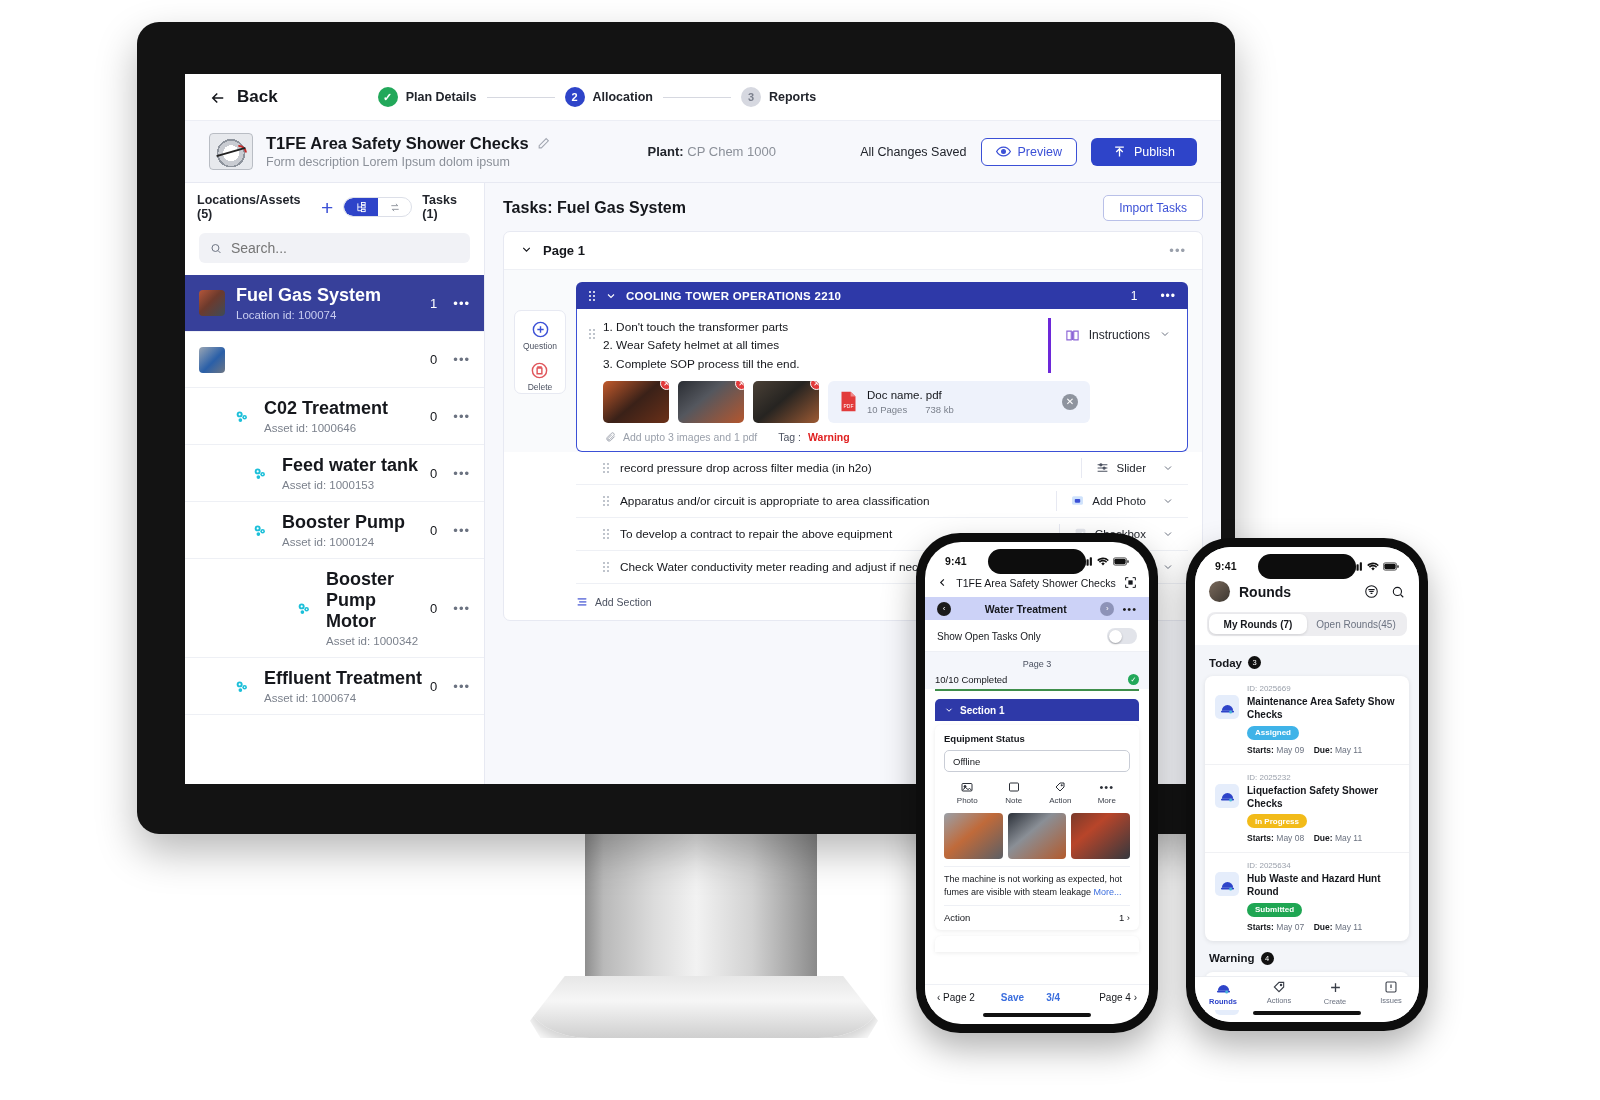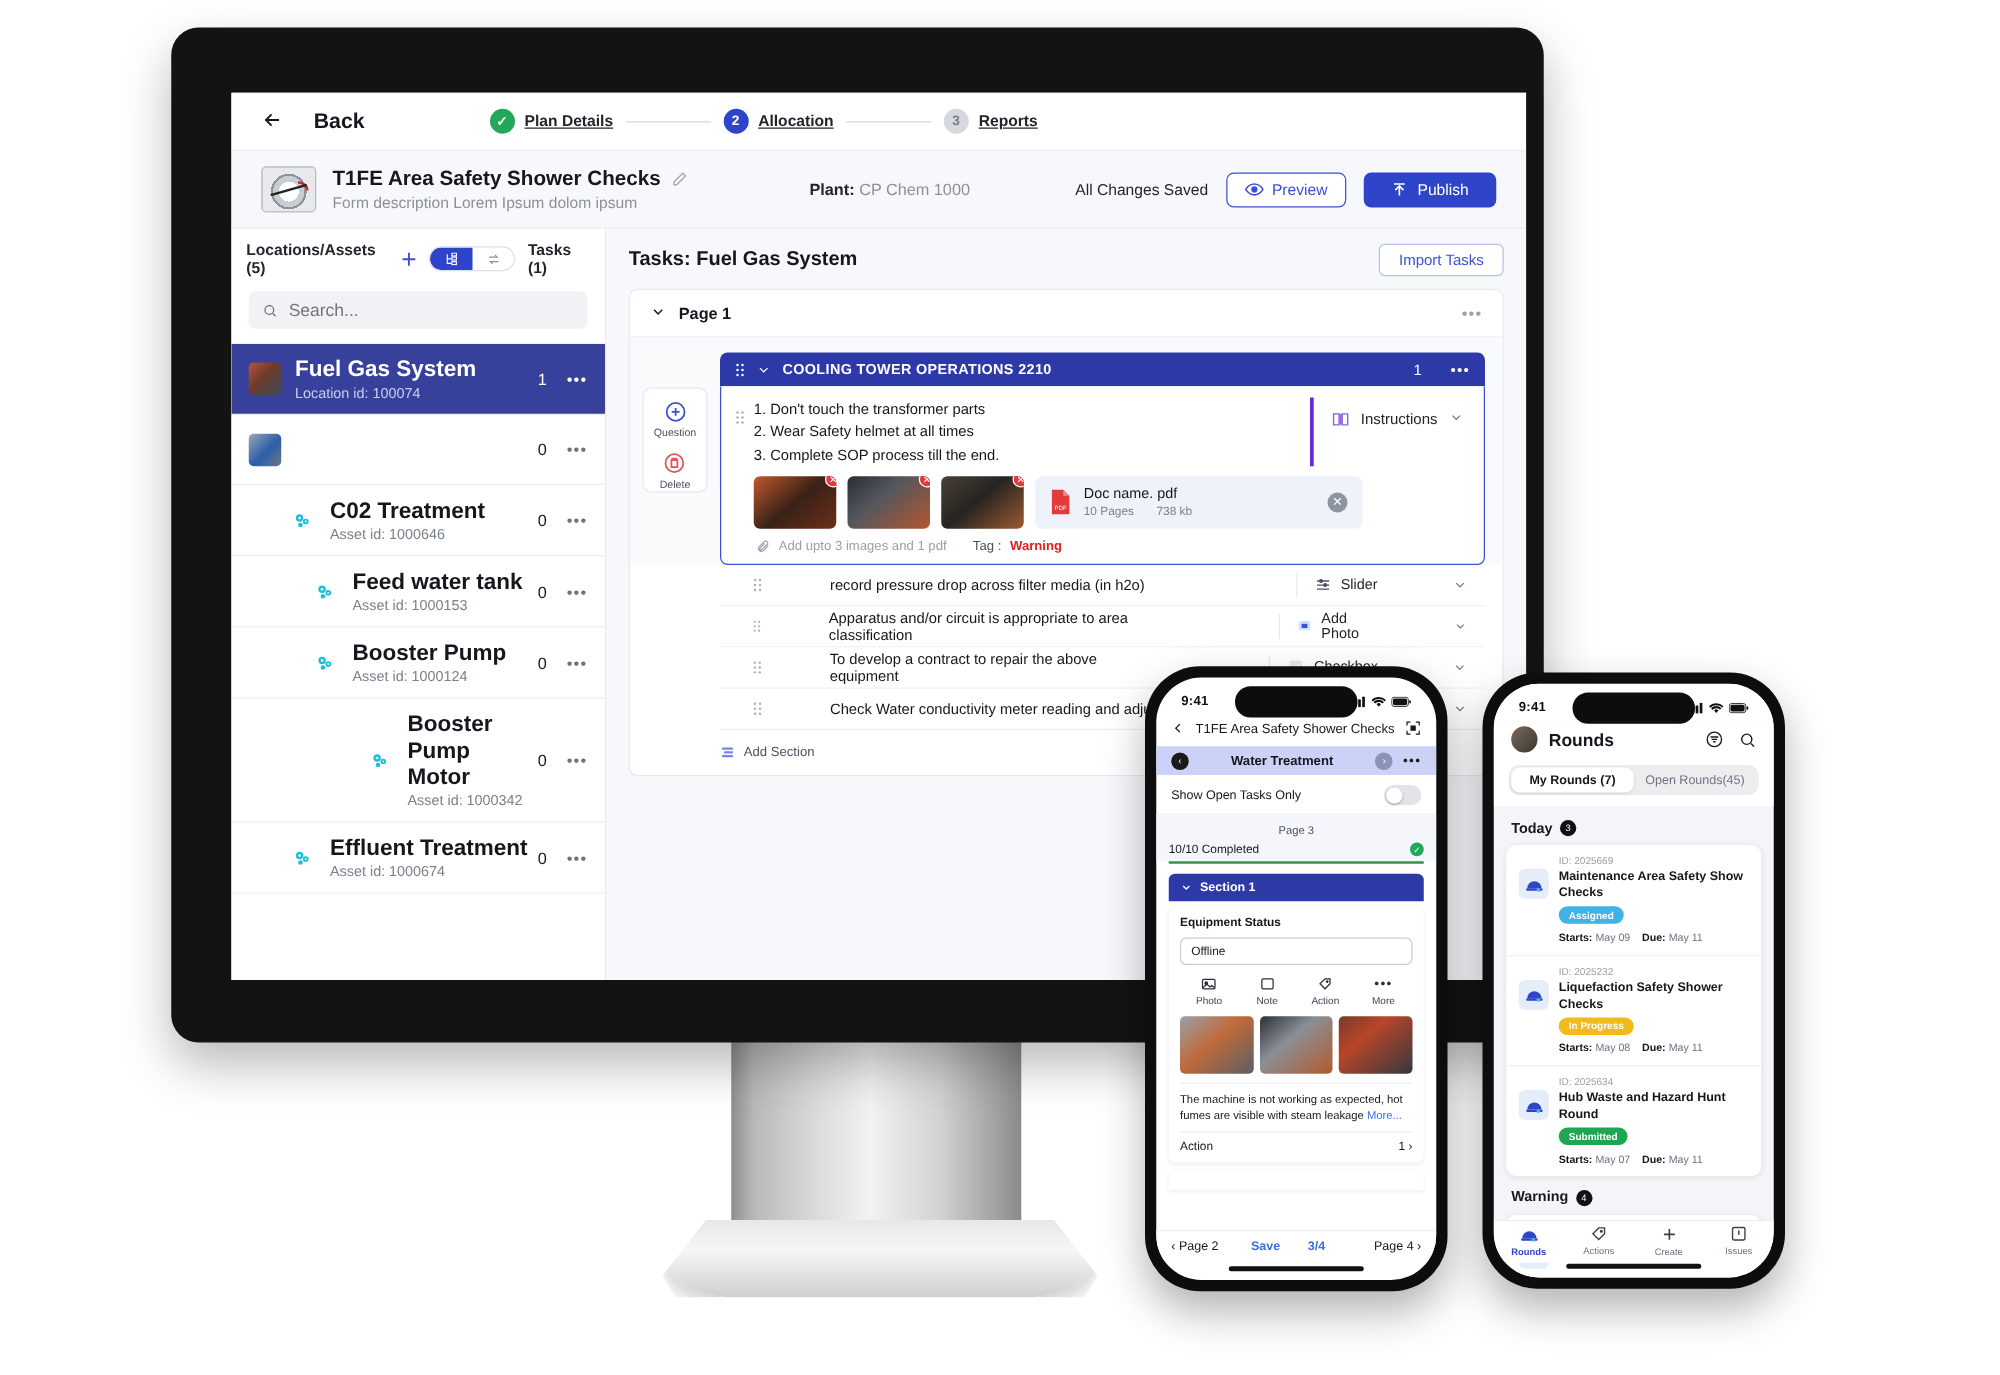--- a/index.html
+++ b/index.html
@@ -36,35 +36,35 @@
     box-shadow: 0 8px 14px rgba(0,0,0,.18);
   }
 
   
   .app { width: 1036px; height: 710px; background: #f7f8fc; display: flex; flex-direction: column; }
 
   .topbar {
     height: 47px; background: #fff; display: flex; align-items: center;
     padding: 0 24px; border-bottom: 1px solid #eceef5; flex: 0 0 47px;
   }
-  .back { display: flex; align-items: flex-start; gap: 24px; cursor: pointer; }
+  .back { display: flex; align-items: flex-end; gap: 10px; cursor: pointer; }
   .back-arrow { width: 18px; height: 18px; }
   .back-label { font-size: 17px; font-weight: 700; color: #15171c; }
 
   .stepper { display: flex; align-items: center; margin-left: 100px; }
   .step { display: flex; align-items: center; gap: 8px; }
   .step-dot {
     width: 20px; height: 20px; border-radius: 50%; display: flex;
     align-items: center; justify-content: center; font-size: 11px;
     font-weight: 700; color: #fff;
   }
   .step-dot.done { background: #22a85a; }
   .step-dot.active { background: #2e44c9; }
   .step-dot.idle { background: #d6d8e0; color: #7a7f8c; }
-  .step-label { font-size: 12.5px; font-weight: 700; color: #22252c; text-decoration: underline; }
+  .step-label { font-size: 12.5px; font-weight: 700; color: #22252c; }
   .step-line { width: 68px; height: 1px; background: #d6d8e0; margin: 0 10px; }
 
   .formbar {
     height: 62px; background: #f7f8fc; display: flex; align-items: center;
     padding: 0 24px; border-bottom: 1px solid #e7e9f2; flex: 0 0 62px;
   }
   .form-thumb {
     width: 44px; height: 37px; border-radius: 4px; flex: 0 0 44px;
     background:
       radial-gradient(circle at 50% 55%, #fff 0 28%, #c9ccd2 28% 44%, #8d939c 44% 50%, #e7e9ed 50% 100%),
@@ -204,21 +204,21 @@
     margin-left: auto; width: 16px; height: 16px; border-radius: 50%; background: #8e949e;
     color: #fff; font-size: 10px; display: flex; align-items: center; justify-content: center; cursor: pointer;
   }
   .attach-foot { display: flex; align-items: center; gap: 7px; padding: 8px 10px 8px 28px; }
   .attach-hint { font-size: 10.5px; color: #9aa0ab; }
   .tag-lbl { font-size: 10.5px; color: #4b5160; margin-left: 14px; }
   .tag-val { font-size: 10.5px; color: #e02020; font-weight: 700; }
 
   .q-row {
     display: flex; align-items: center; padding: 0 14px 0 26px; height: 33px;
-    border-bottom: 1px solid #eef0f5; background: #fff; margin: 0 14px 0 72px; gap: 44px;
+    border-bottom: 1px solid #eef0f5; background: #fff; margin: 0 14px 0 72px;
   }
   .q-text { font-size: 11.8px; color: #15171c; margin-left: 10px; }
   .q-type { display: flex; align-items: center; gap: 8px; padding-left: 14px; border-left: 1px solid #e7e9f2; height: 20px; }
   .q-type-label { font-size: 11.5px; color: #22252c; }
   .q-chev { margin-left: 16px; }
   .q-spacer { margin-left: auto; }
 
   .add-section { display: flex; align-items: center; gap: 7px; padding: 12px 0 12px 72px; font-size: 10.5px; color: #4b5160; cursor: pointer; }
   .add-page {
     margin: 12px 0 0 18px; display: inline-flex; align-items: center; gap: 6px;

